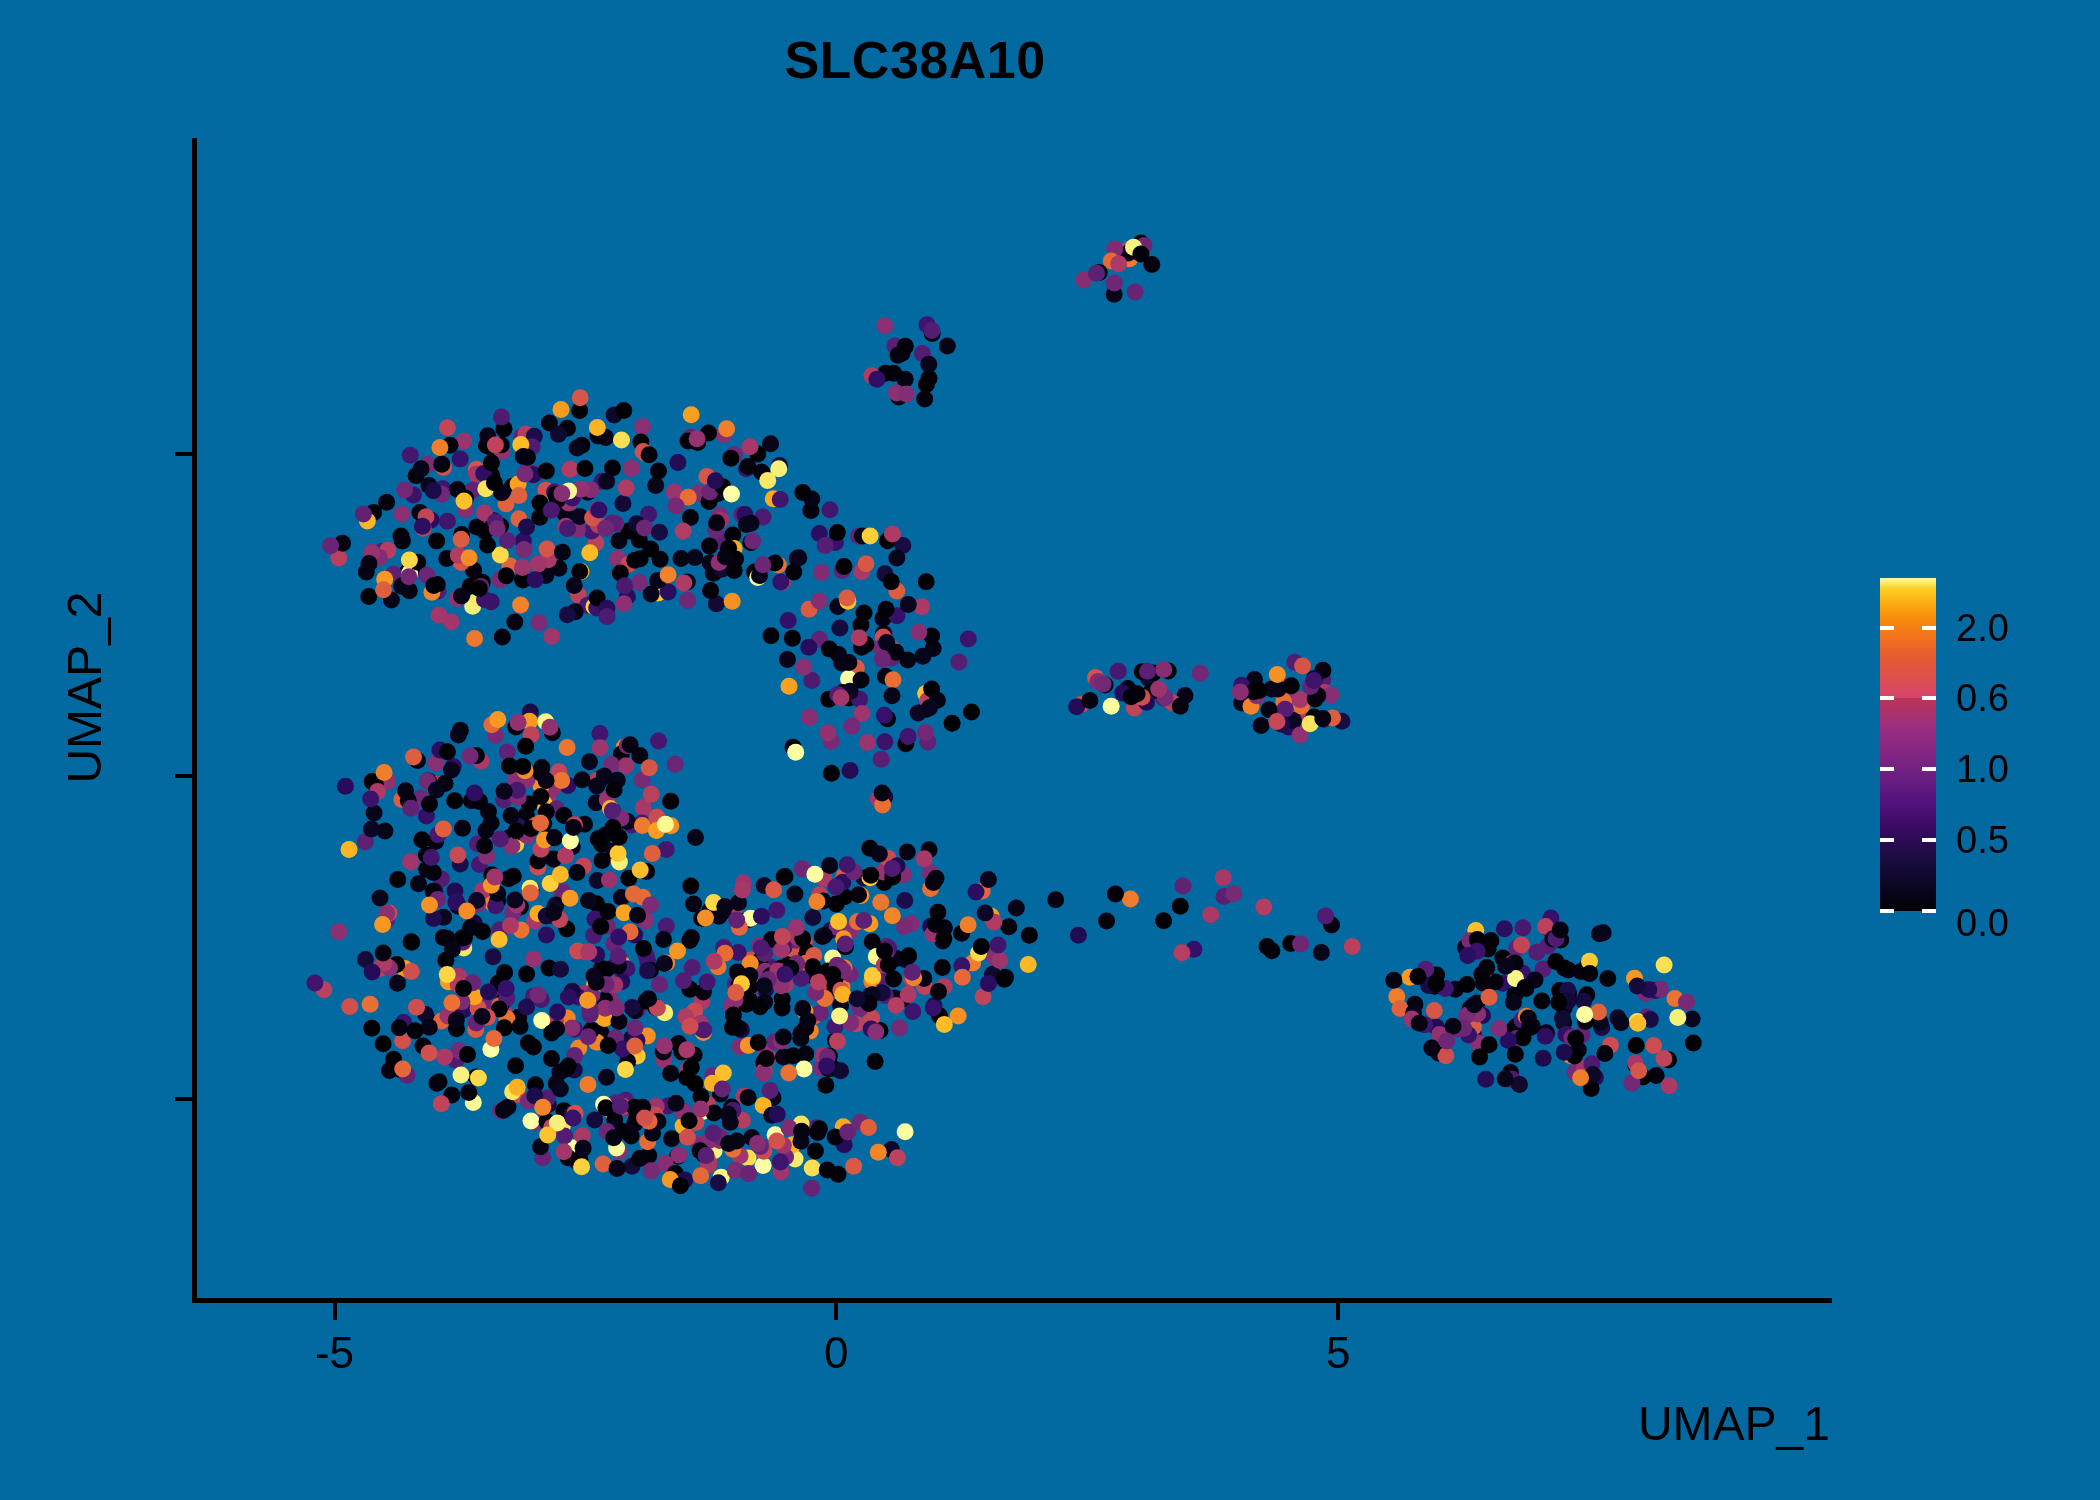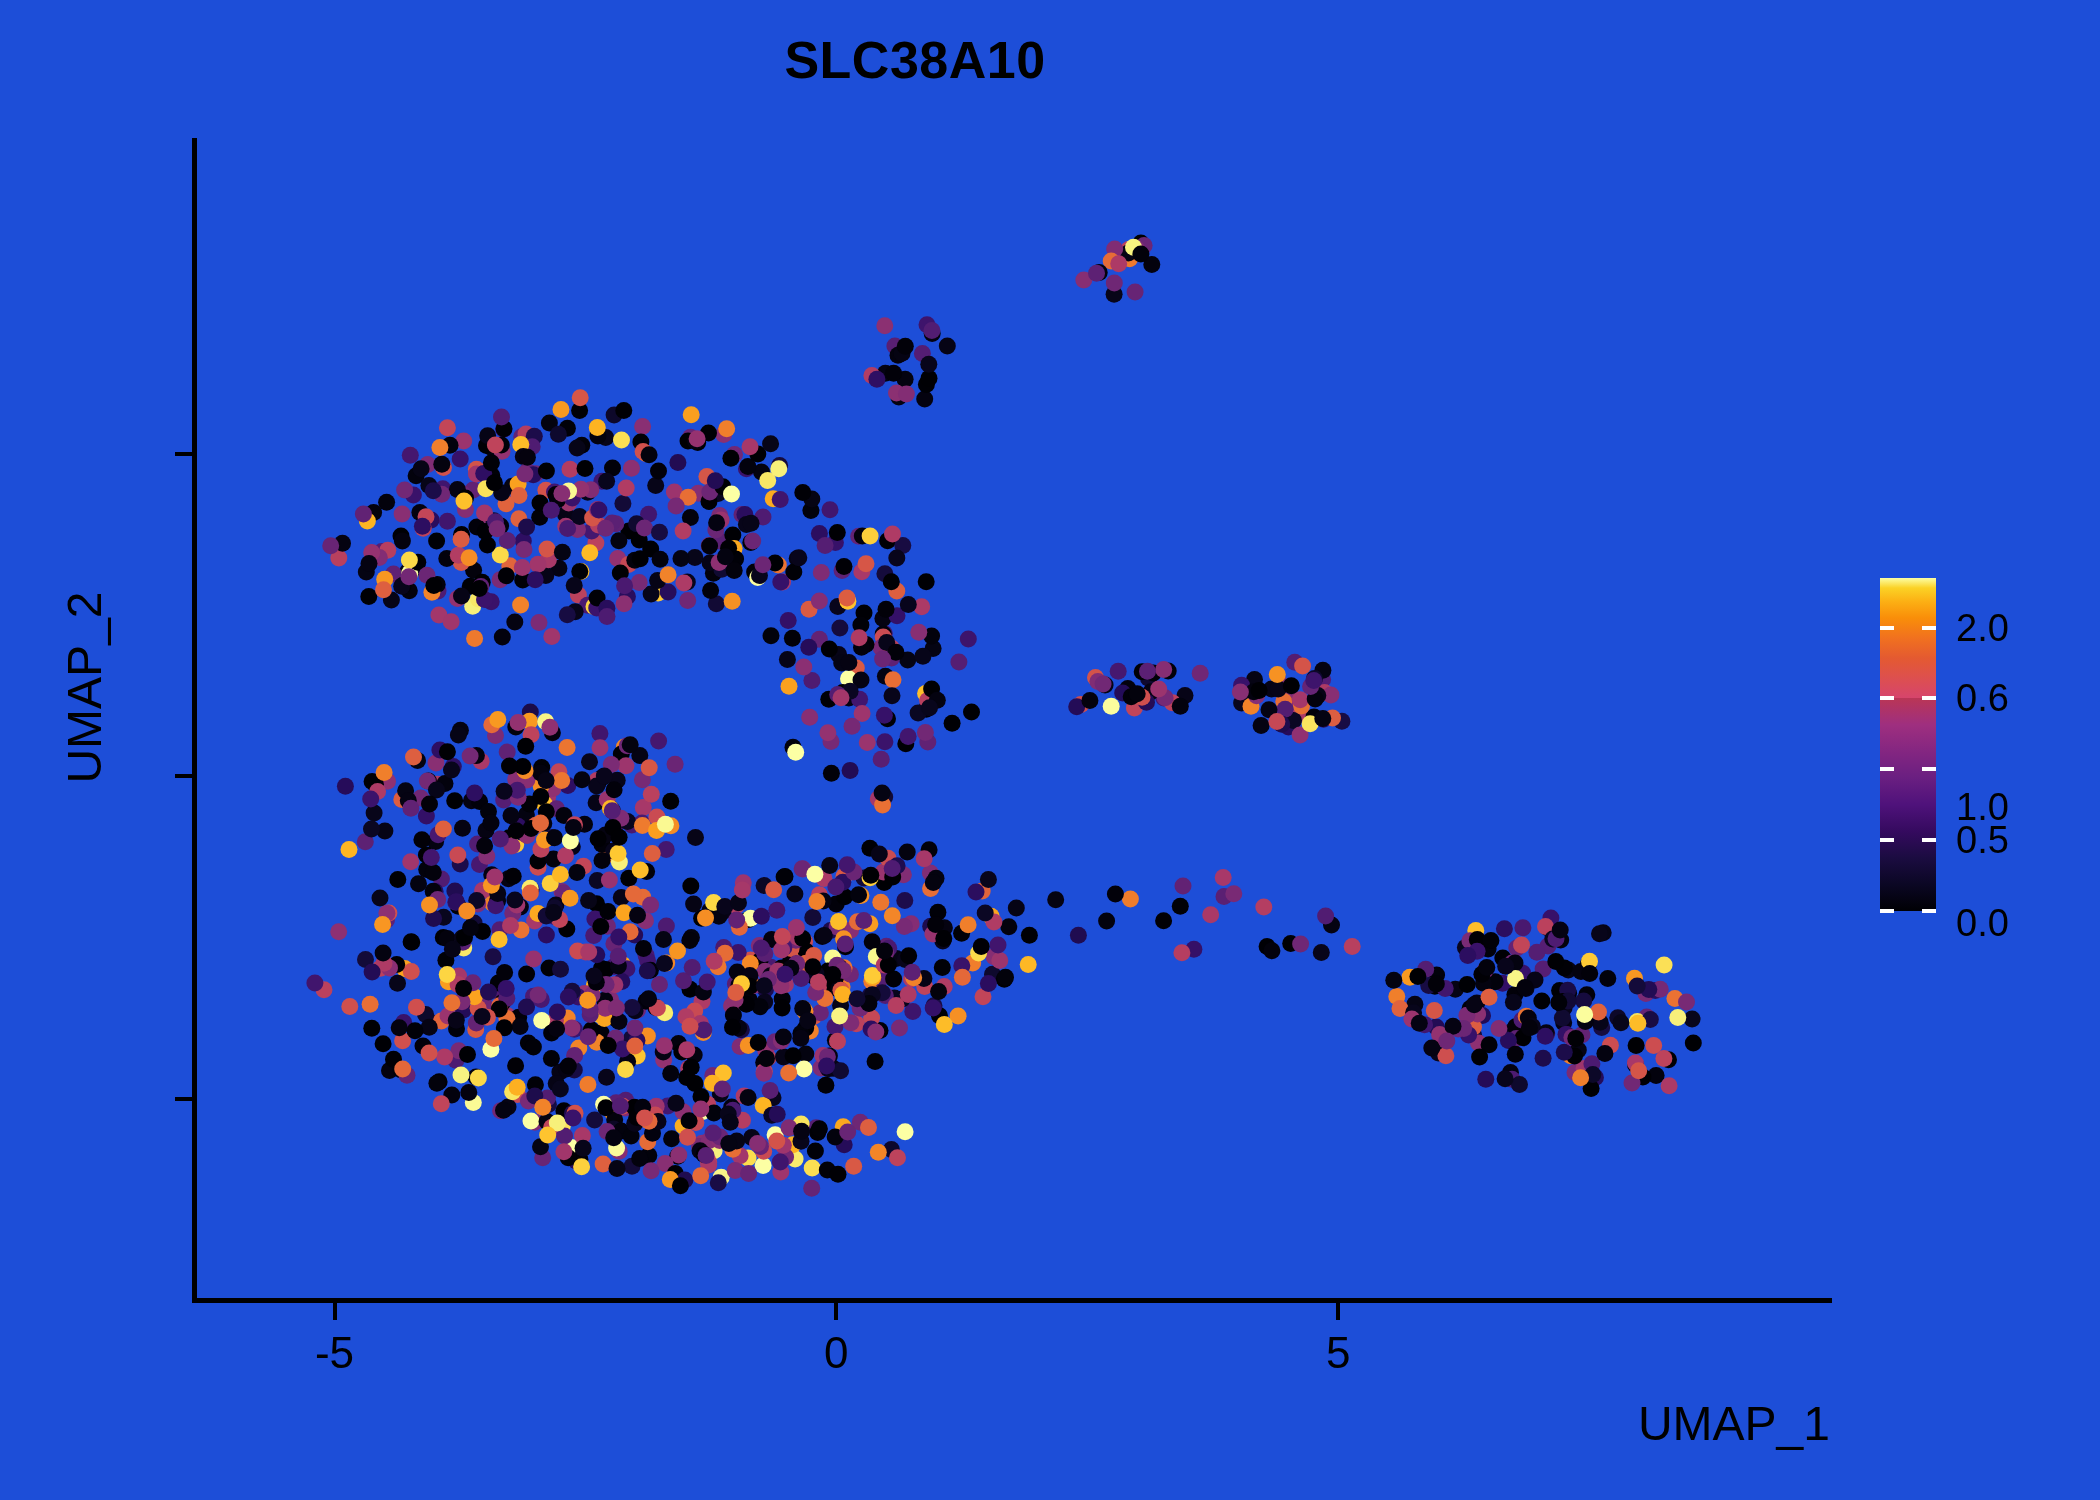--- a/index.html
+++ b/index.html
@@ -10,21 +10,21 @@
   body {
     width: 2100px;
     height: 1500px;
     font-family: "Liberation Sans", sans-serif;
     overflow: hidden;
   }
   #figure {
     position: relative;
     width: 2100px;
     height: 1500px;
-    background: #1d4ed8;
+    background: #0369a1;
   }
   #plot-title {
     position: absolute;
     left: 0;
     top: 30px;
     width: 1830px;
     text-align: center;
     font-size: 52px;
     font-weight: bold;
     color: #000000;
@@ -1876,21 +1876,21 @@
     <div id="colorbar"></div>
     <div id="cb-ticks">
         <div class="cb-tick left" style="top: 349px;"></div>
         <div class="cb-tick right" style="top: 349px;"></div>
         <div class="cb-label" style="top: 351px; margin-top: 12px;">0.0</div>
         <div class="cb-tick left" style="top: 278.149px;"></div>
         <div class="cb-tick right" style="top: 278.149px;"></div>
         <div class="cb-label" style="top: 280.149px;">0.5</div>
         <div class="cb-tick left" style="top: 207.298px;"></div>
         <div class="cb-tick right" style="top: 207.298px;"></div>
-        <div class="cb-label" style="top: 209.298px; margin-top: 38px;">1.0</div>
+        <div class="cb-label" style="top: 209.298px;">1.0</div>
         <div class="cb-tick left" style="top: 136.447px;"></div>
         <div class="cb-tick right" style="top: 136.447px;"></div>
         <div class="cb-label" style="top: 138.447px;">0.6</div>
         <div class="cb-tick left" style="top: 65.5957px;"></div>
         <div class="cb-tick right" style="top: 65.5957px;"></div>
         <div class="cb-label" style="top: 67.5957px;">2.0</div>
       </div>
   </div>
 
 </div>

